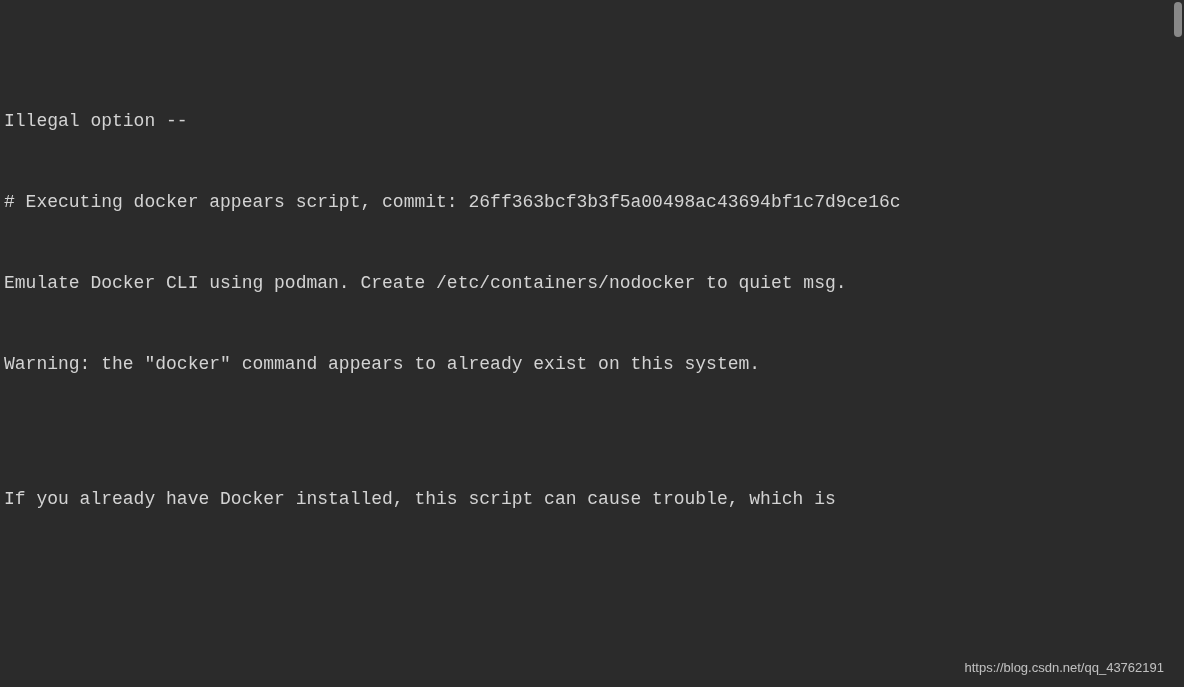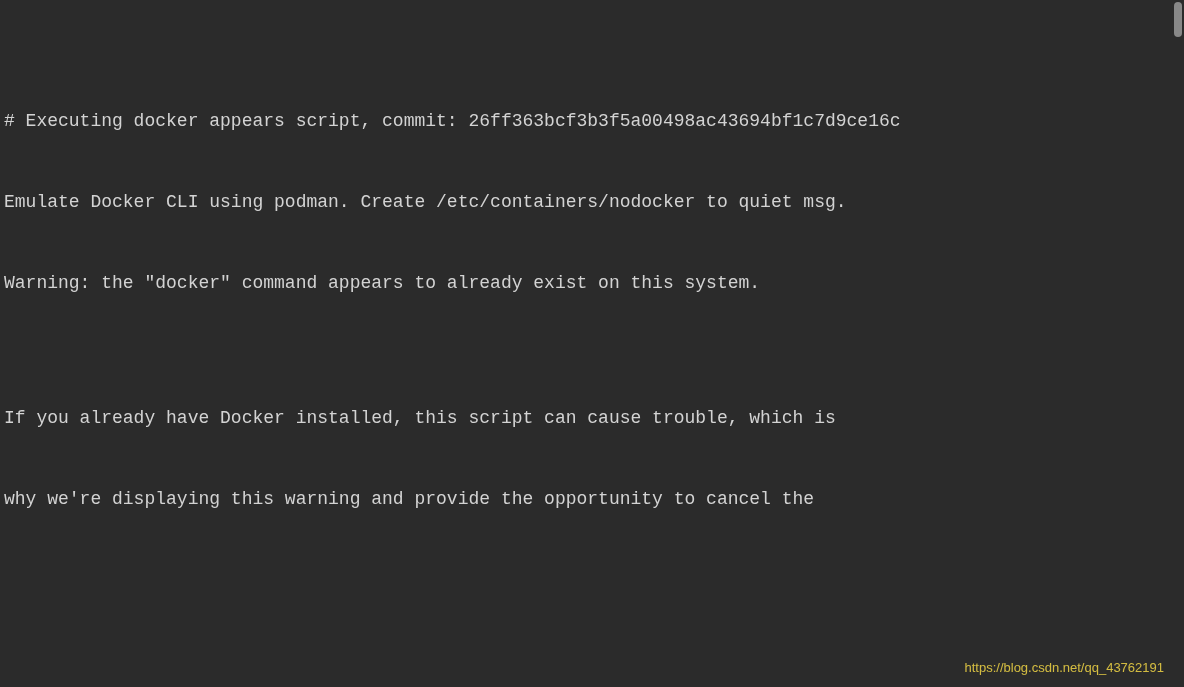--- a/index.html
+++ b/index.html
@@ -38,40 +38,40 @@
       top: 2px;
       width: 8px;
       height: 35px;
       background-color: #888;
       border-radius: 4px;
     }
     .watermark {
       position: absolute;
       bottom: 10px;
       right: 20px;
-      color: #fde047;
+      color: #e5e5e5;
       font-size: 13px;
       font-family: Arial, sans-serif;
       opacity: 0.8;
     }
     .line {
       display: block;
     }
   </style>
 </head>
 <body>
 
 <div class="terminal">
   <span class="line"></span>
+  <span class="line">Illegal option --</span>
   <span class="line"># Executing docker appears script, commit: 26ff363bcf3b3f5a00498ac43694bf1c7d9ce16c</span>
   <span class="line">Emulate Docker CLI using podman. Create /etc/containers/nodocker to quiet msg.</span>
   <span class="line">Warning: the "docker" command appears to already exist on this system.</span>
   <span class="line"></span>
   <span class="line">If you already have Docker installed, this script can cause trouble, which is</span>
-  <span class="line">why we're displaying this warning and provide the opportunity to cancel the</span>
   
   <span class="line"></span>
   
   
   
   <span class="line"></span>
   
   
   <span class="line"></span>
   

